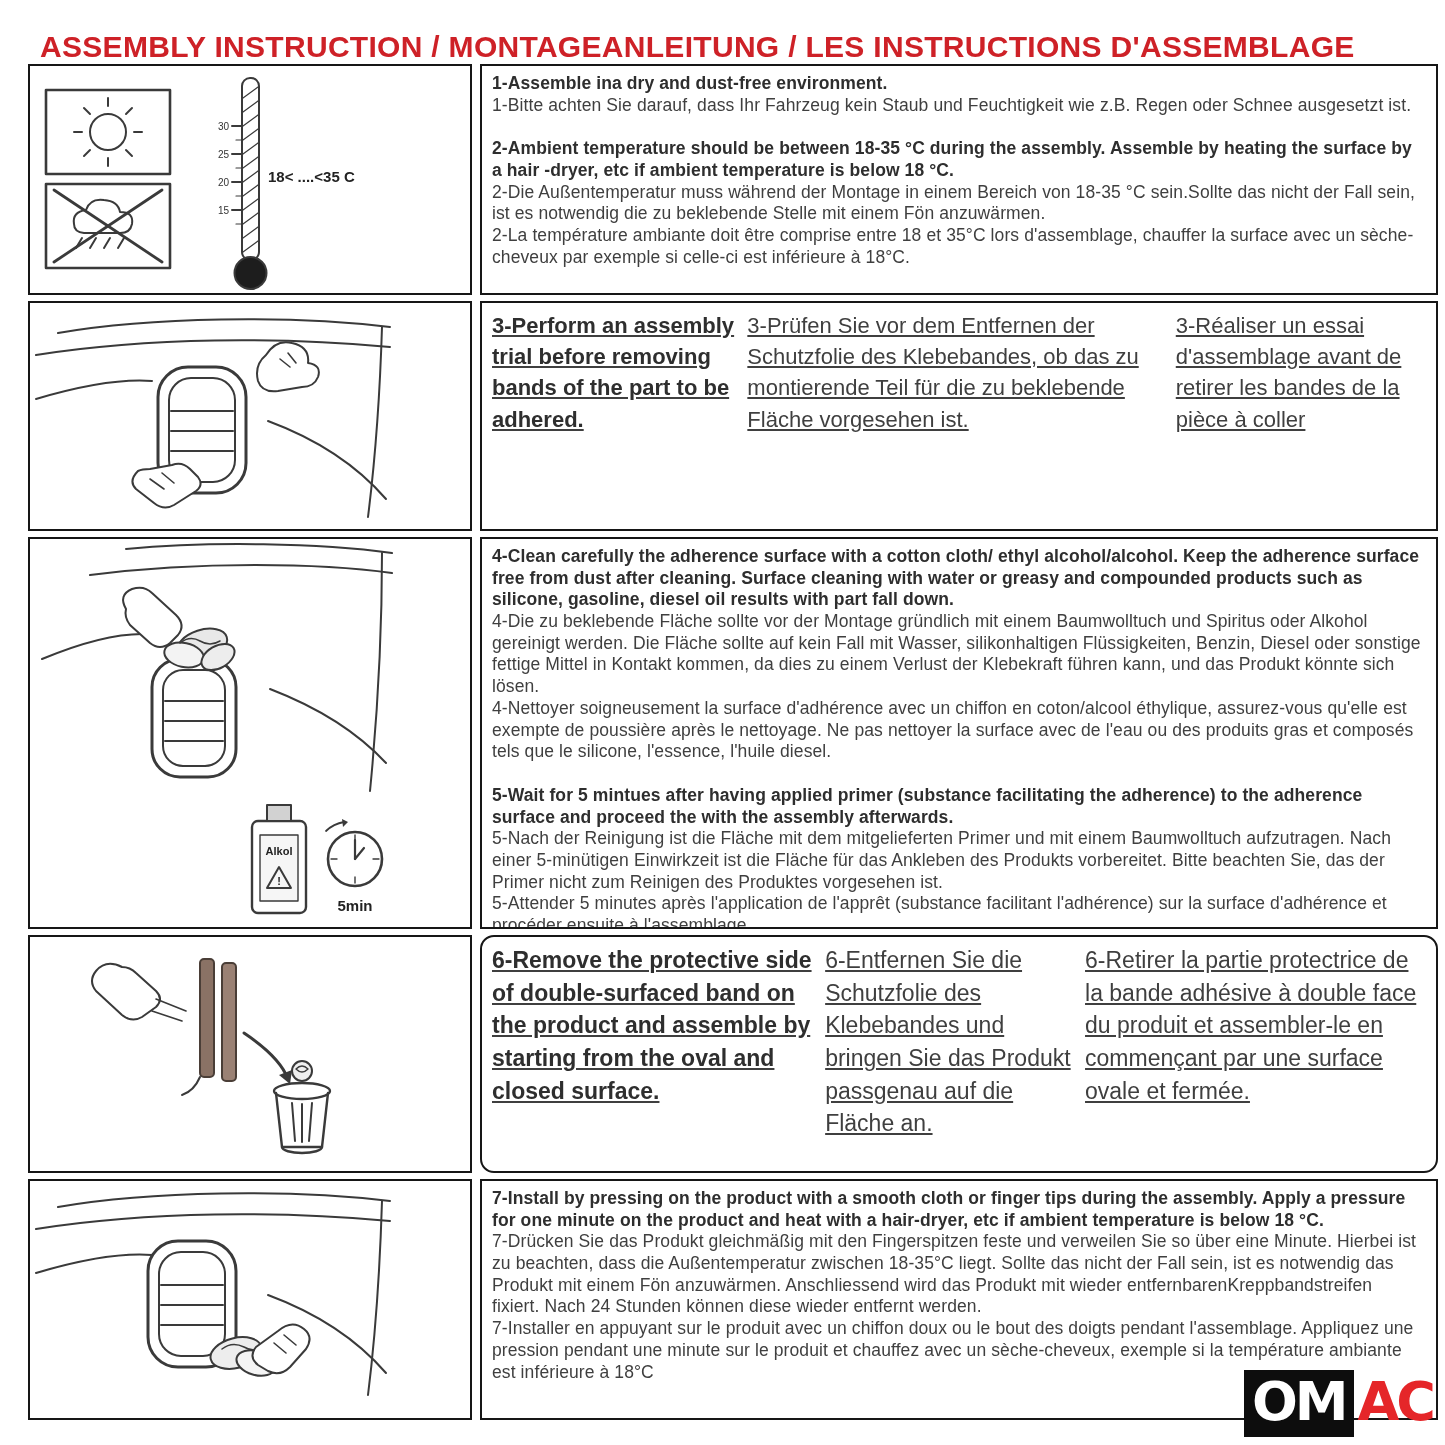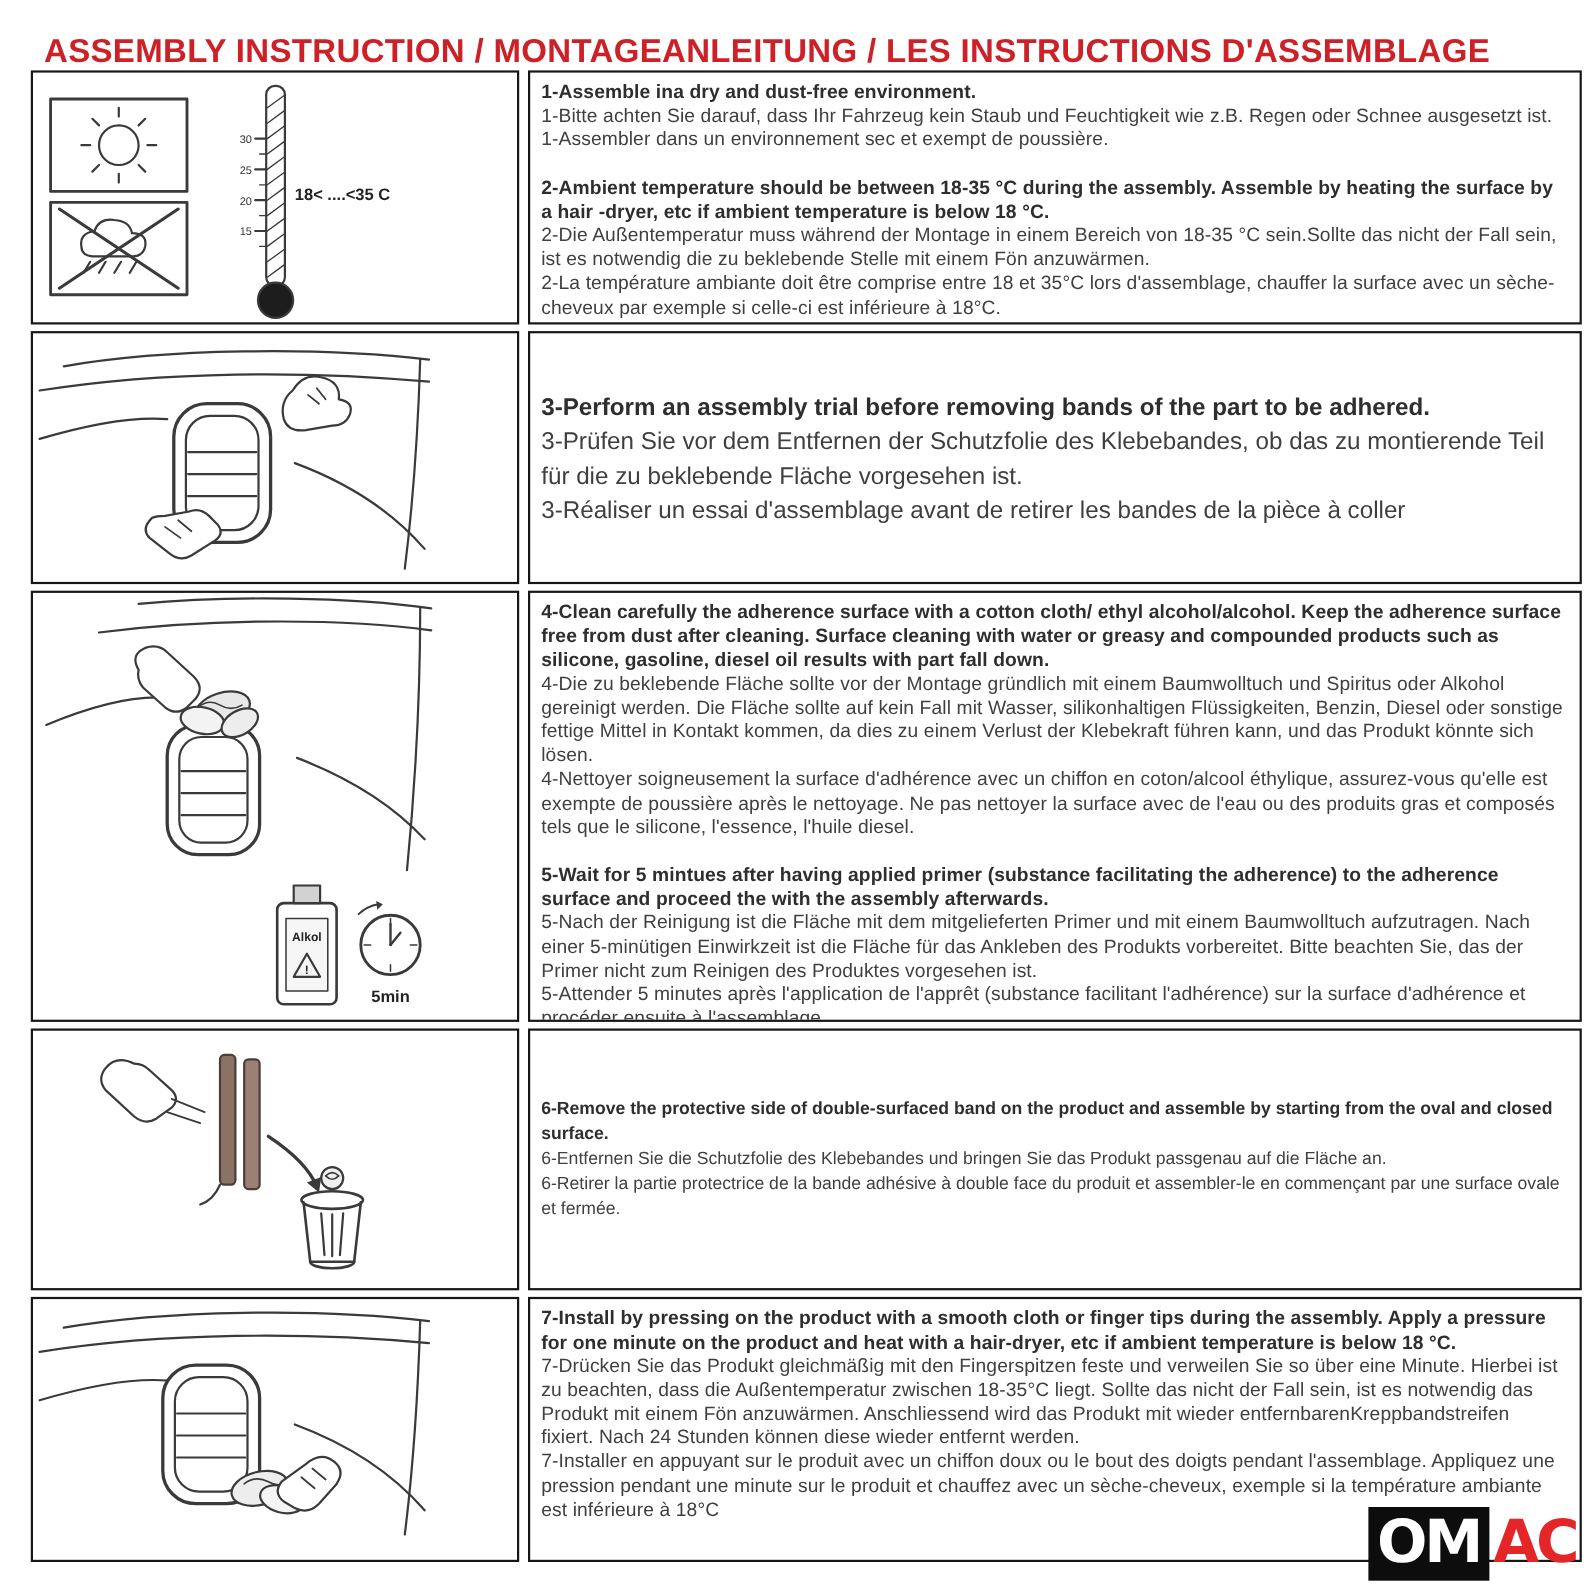--- a/index.html
+++ b/index.html
@@ -19,25 +19,25 @@
 
   .row { position:absolute; left:28px; right:7px; display:flex; }
   .illus-box {
     width:444px; flex:none; border:2px solid #161616; background:#fff;
     margin-right:8px; position:relative; overflow:hidden;
   }
   .text-box {
     flex:1; border:2px solid #161616; background:#fff;
     padding:7px 12px 6px 10px; color:#3f3f3f; overflow:hidden;
   }
-  .vcenter { display:flex; flex-direction:column; justify-content:center; }
+  .vcenter { display:flex; flex-direction:row; justify-content:flex-start;text-decoration:underline; }
 
   .t16 { font-size:17.5px; line-height:1.24; letter-spacing:0.1px; }
   .t21 { font-size:22px;   line-height:1.42; }
-  .t19 { font-size:16px;   line-height:1.42; }
+  .t19 { font-size:23px;   line-height:1.42;border-radius:14px; }
 
   p { margin:0; }
   p.b { font-weight:700; color:#2e2e2e; }
   p.gap { margin-top:22px; }
 
   svg { display:block; }
   .ln  { fill:none; stroke:#3a3a3a; stroke-width:2; stroke-linecap:round; stroke-linejoin:round; }
 
   .logo {
     position:absolute; right:8px; bottom:8px;
@@ -116,21 +116,20 @@
             <text x="199" y="120">20</text>
             <text x="199" y="148">15</text>
           </g>
           <text x="238" y="116" fill="#222222" stroke="none" font-size="15" font-weight="bold" font-family="Liberation Sans, sans-serif">18&lt; ....&lt;35 C</text>
         </g>
       </svg>
     </div>
     <div class="text-box t16">
       <p class="b">1-Assemble ina dry and dust-free environment.</p>
       <p>1-Bitte achten Sie darauf, dass Ihr Fahrzeug kein Staub und Feuchtigkeit wie z.B. Regen oder Schnee ausgesetzt ist.</p>
-      <p>1-Assembler dans un environnement sec et exempt de poussière.</p>
       <p class="b gap">2-Ambient temperature should be between 18-35 °C  during the assembly. Assemble by heating the surface by a hair -dryer, etc if ambient temperature is below 18 °C.</p>
       <p>2-Die Außentemperatur muss während der Montage in einem Bereich von 18-35 °C  sein.Sollte das nicht der Fall sein, ist es notwendig die zu beklebende Stelle mit einem Fön anzuwärmen.</p>
       <p>2-La température ambiante doit être comprise entre 18 et 35°C lors d'assemblage, chauffer la surface avec un sèche-cheveux par exemple si celle-ci est inférieure à 18°C.</p>
     </div>
   </section>
 
   <section class="row" style="top:301px; height:230px;">
     <div class="illus-box">
       <svg width="368" height="226" viewBox="0 0 368 226">
         <g class="ln">

